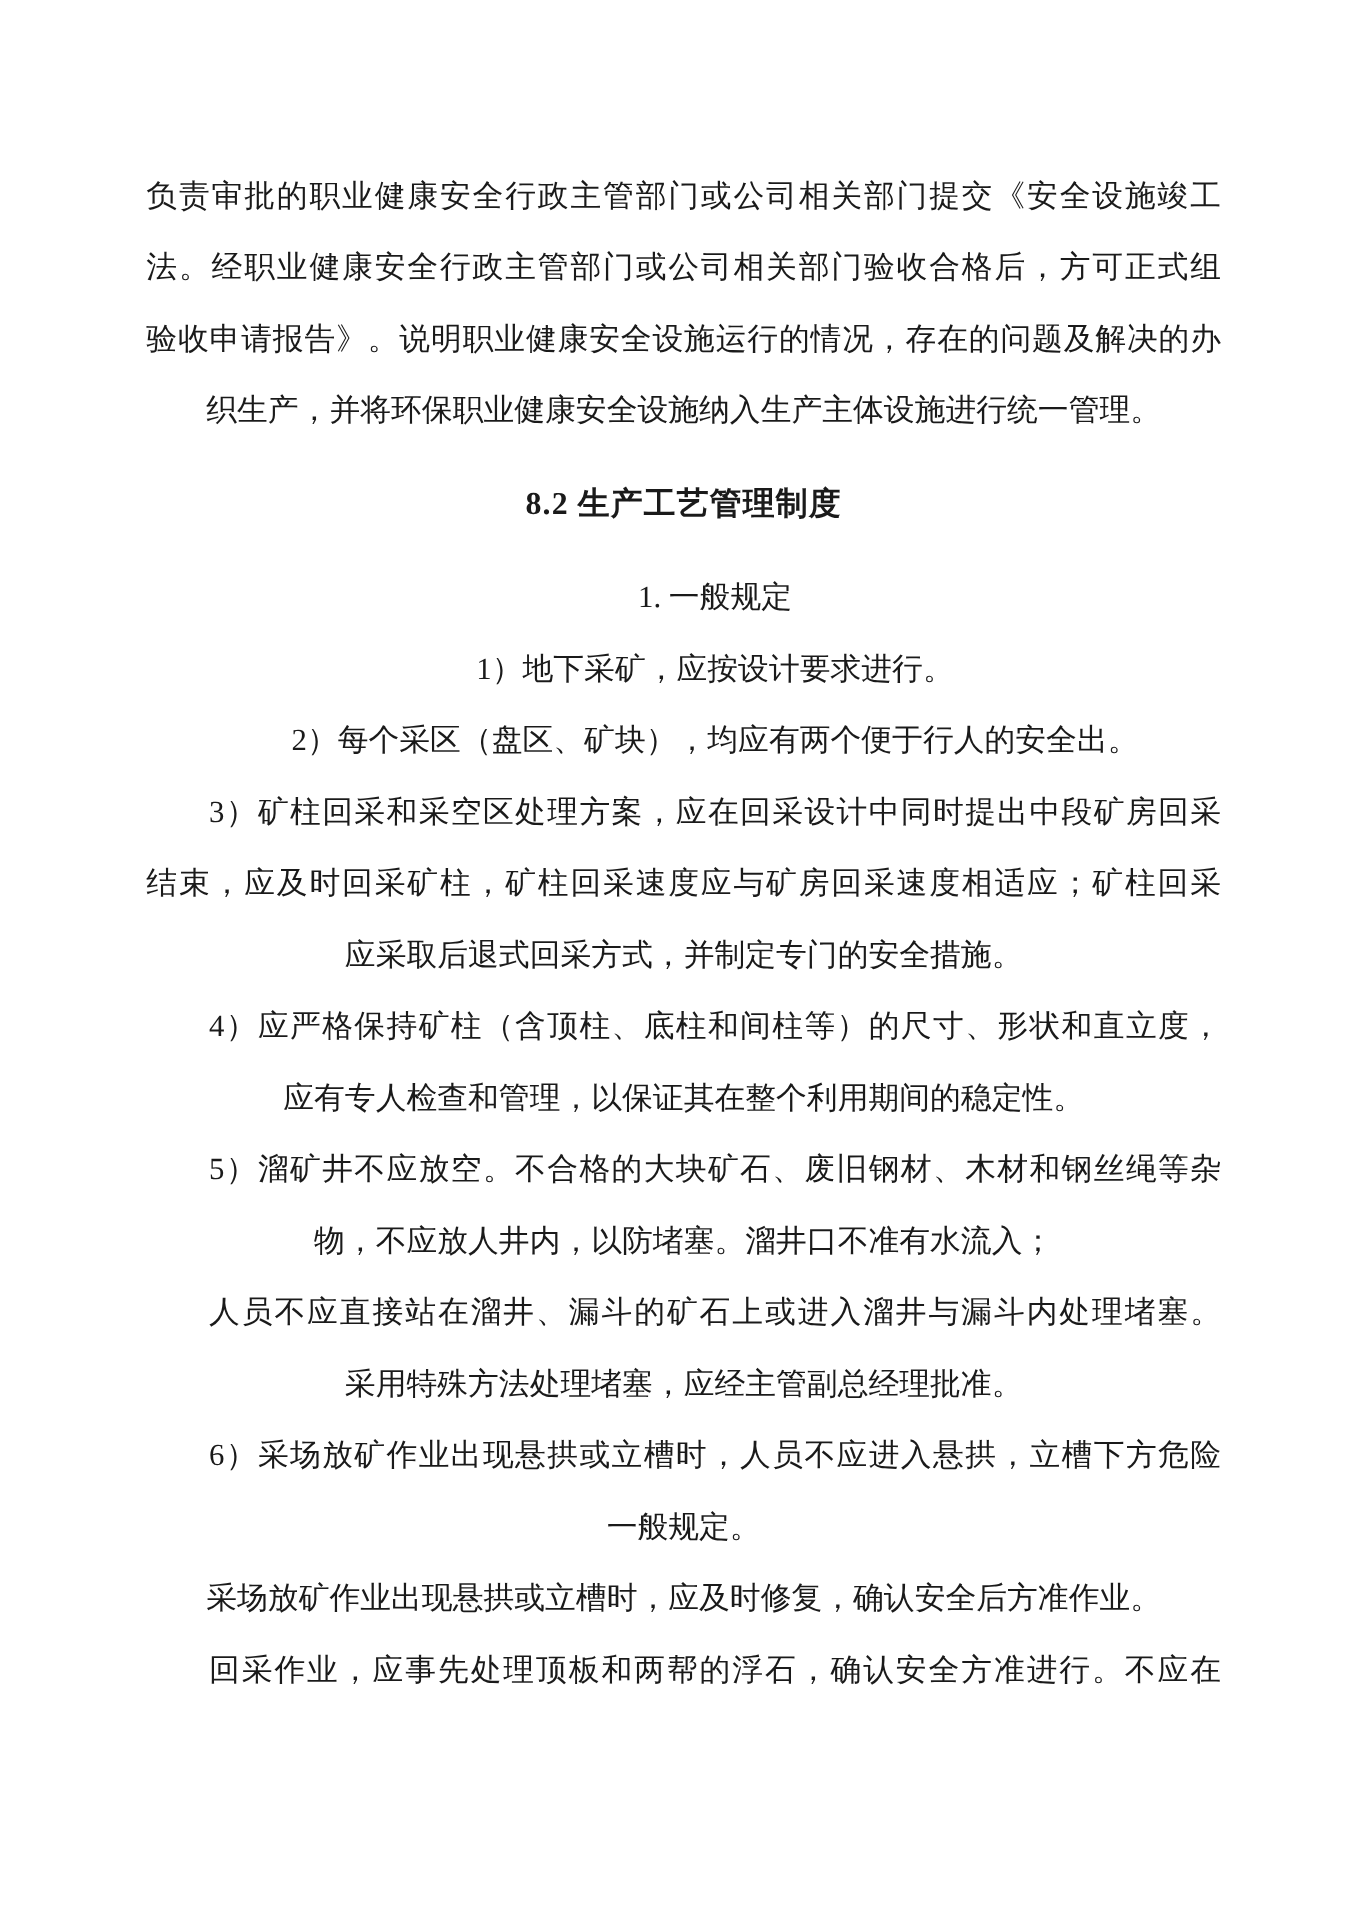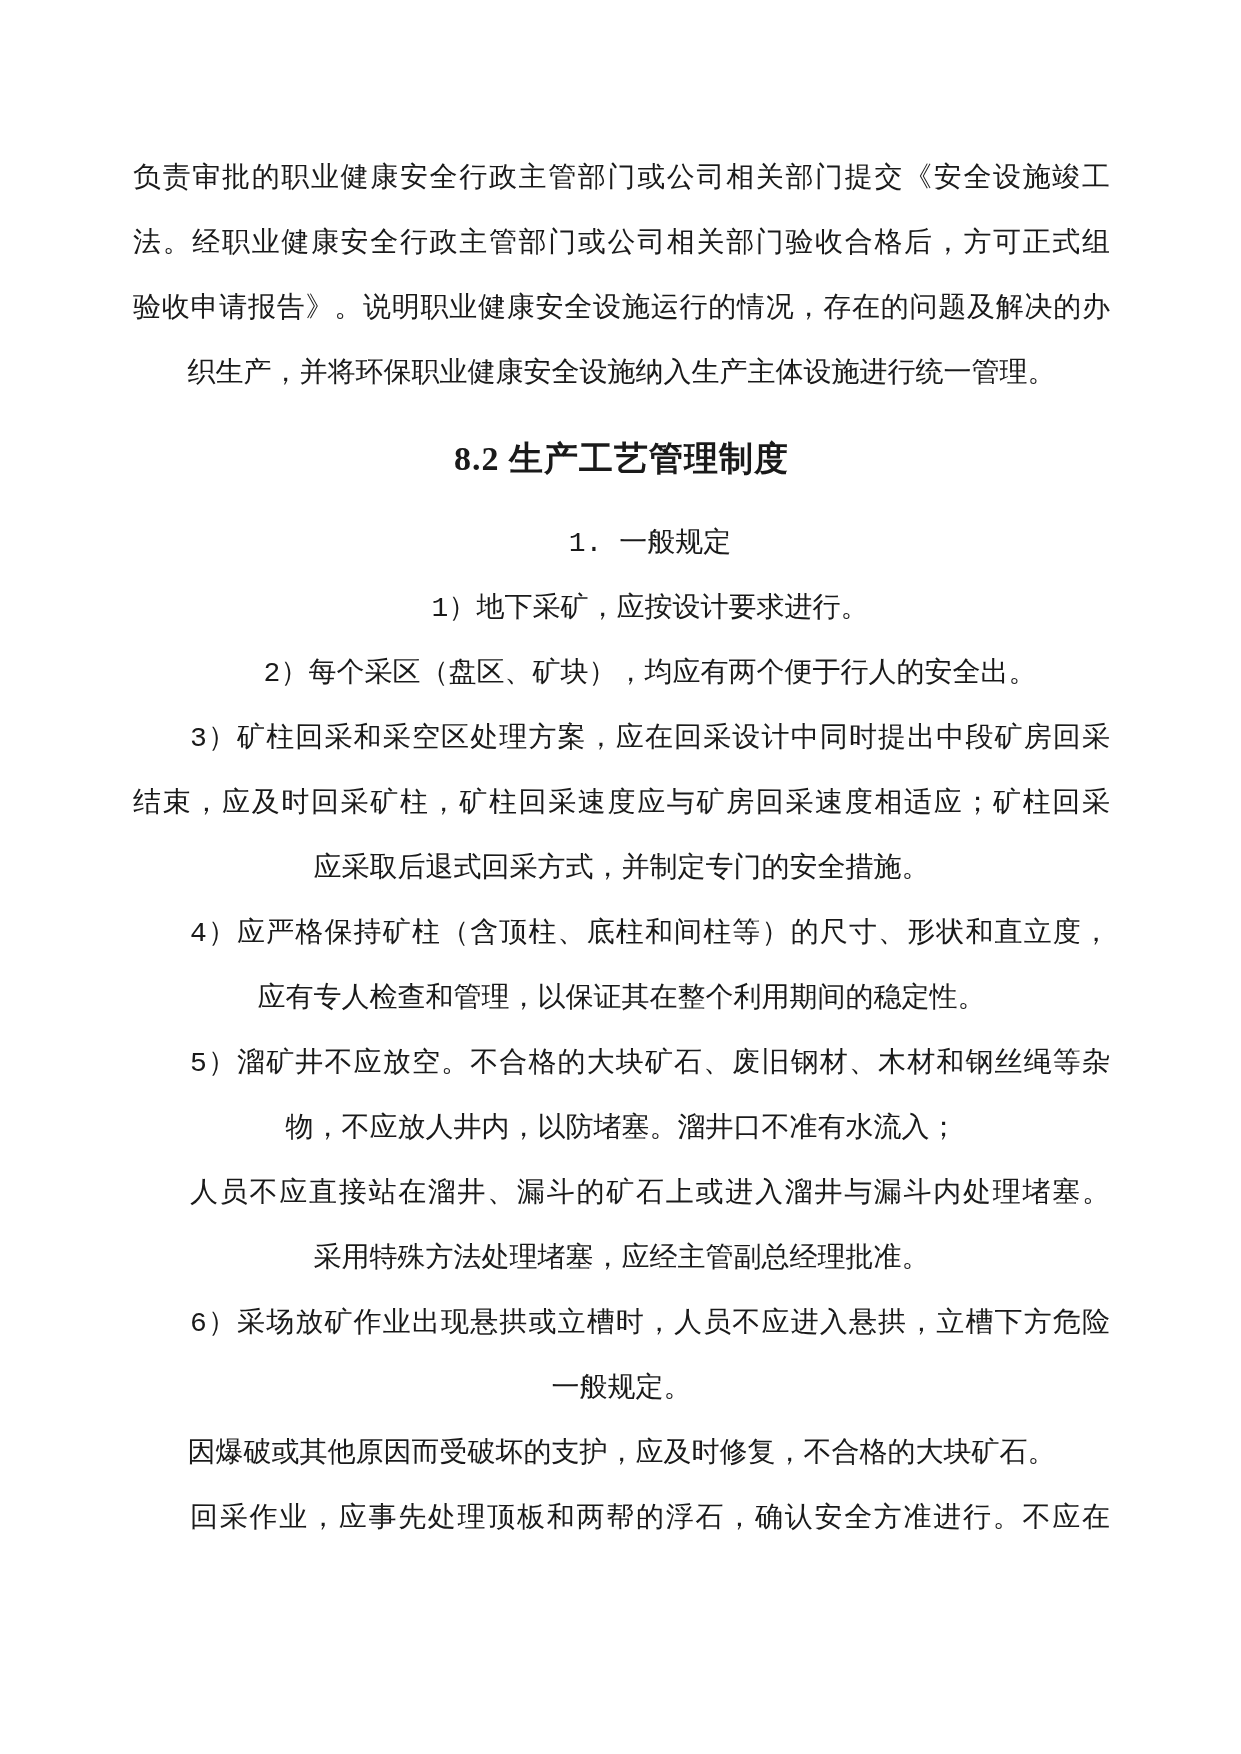--- a/index.html
+++ b/index.html
@@ -18,42 +18,41 @@
     padding: 146px 131px 0 133px;
     font-family: "Liberation Serif", "DejaVu Serif", serif;
     color: #1a1a1a;
   }
   .content {
     width: 977px;
   }
   .paragraph {
     margin: 0;
     padding: 0;
-    font-family: Liberation Mono, monospace;
   }
   .line {
     height: 65px;
     line-height: 65px;
     font-size: 28px;
     text-align: center;
     white-space: nowrap;
   }
   .line.justify {
     white-space: normal;
     text-align: justify;
     text-align-last: justify;
   }
   .line.indent {
     text-indent: 57px;
   }
   .heading {
     height: 65px;
     line-height: 65px;
     margin: 20px 0;
-    font-size: 34px;
+    font-size: 29px;
     font-weight: bold;
     text-align: center;
     letter-spacing: 1px;
   }
 </style>
 </head>
 <body>
 
 <div class="page" style="background: rgb(255, 255, 255); color: rgb(26, 26, 26);">
   <div class="content">
@@ -88,19 +87,19 @@
       </div>
       <div class="paragraph">
         <div class="line indent justify">人员不应直接站在溜井、漏斗的矿石上或进入溜井与漏斗内处理堵塞。</div>
         <div class="line">采用特殊方法处理堵塞，应经主管副总经理批准。</div>
       </div>
       <div class="paragraph">
         <div class="line indent justify">6）采场放矿作业出现悬拱或立槽时，人员不应进入悬拱，立槽下方危险</div>
         <div class="line">一般规定。</div>
       </div>
       <div class="paragraph">
-        <div class="line">因爆破或其他原因而受破坏的支护，应及时修复，不合格的大块矿石。</div>
+        <div class="line">采场放矿作业出现悬拱或立槽时，应及时修复，确认安全后方准作业。</div>
       </div>
       <div class="paragraph">
         <div class="line indent justify">回采作业，应事先处理顶板和两帮的浮石，确认安全方准进行。不应在</div>
       </div>
     </div>
 </div>
 
 </body></html>

